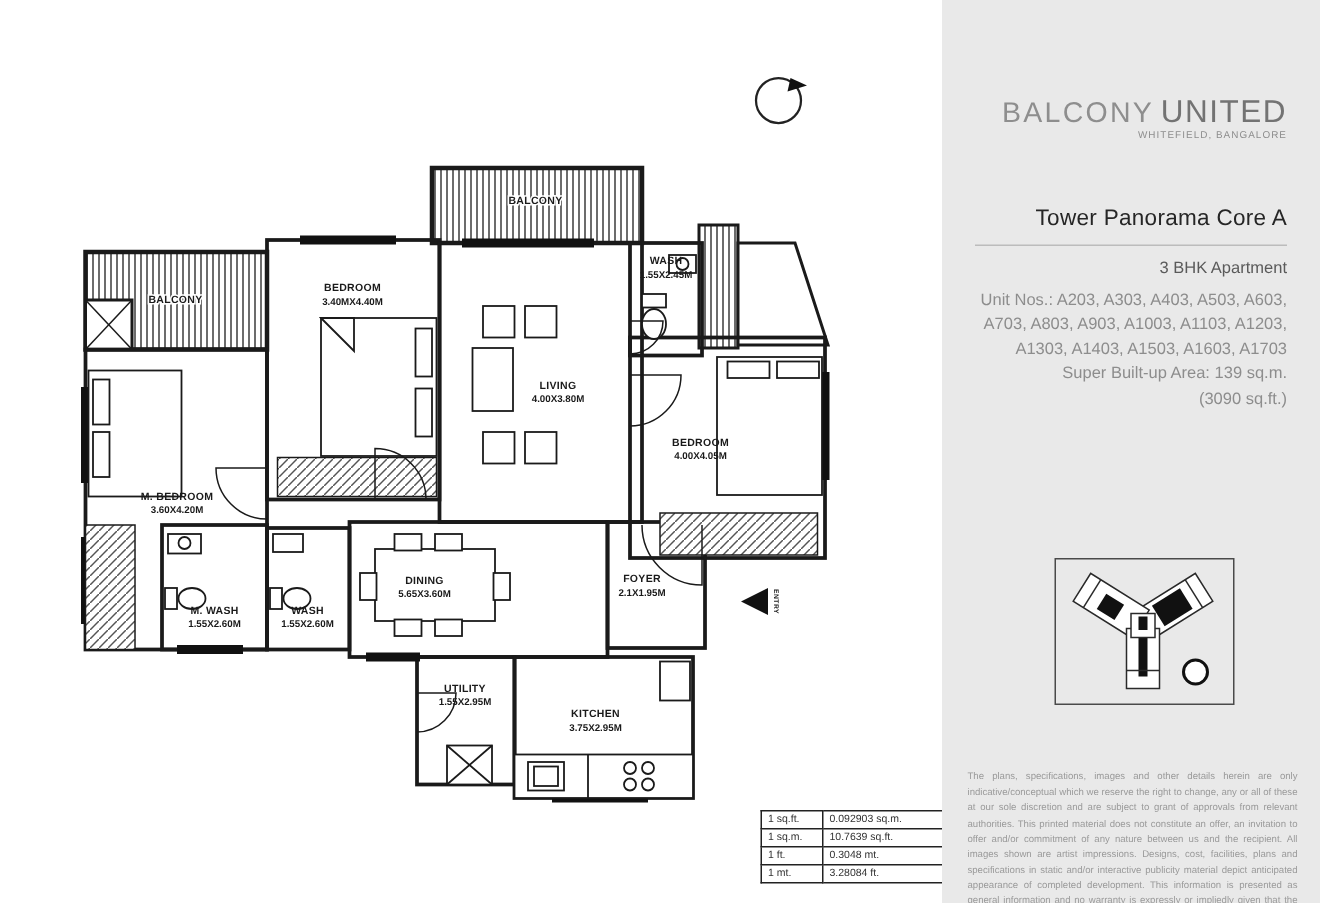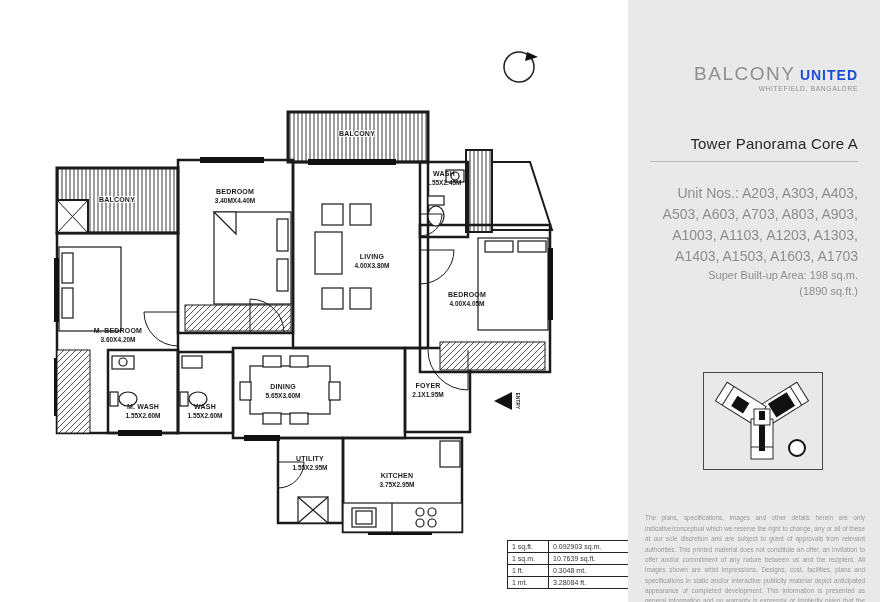--- a/index.html
+++ b/index.html
@@ -3,26 +3,26 @@
 <meta charset="utf-8">
 <style>
   html,body{margin:0;padding:0;background:#fff;}
   .page{position:relative;width:880px;height:602px;overflow:hidden;background:#ffffff;
         font-family:"Liberation Sans",sans-serif;}
   
   .panel{position:absolute;left:628px;top:0;width:252px;height:602px;background:#e9e9e9;
          box-sizing:border-box;padding:0 22px;text-align:right;}
   .logo{margin-top:64px;line-height:1;}
   .logo-gray{font-size:19px;color:#8e8e8e;letter-spacing:1.5px;}
-  .logo-orange{font-size:14px;color:#1d4ed8;font-weight:700;letter-spacing:1px;}
+  .logo-orange{font-size:21px;color:#737373;font-weight:400;letter-spacing:1px;}
   .logo-sub{margin-top:3px;font-size:6.6px;color:#8e8e8e;letter-spacing:.7px;}
   .title{margin-top:42px;font-size:15px;font-weight:400;color:#262626;letter-spacing:.2px;}
   .divider{margin-top:9px;border-top:1px solid #bcbcbc;height:0;}
   .apt-type{margin-top:9px;font-size:11px;color:#5a5a5a;}
-  .units{margin-top:21px;font-size:14px;color:#8d8d8d;line-height:1.5;}
+  .units{margin-top:7px;font-size:11px;color:#8d8d8d;line-height:1.5;}
   .area{font-size:11px;color:#8d8d8d;line-height:1.5;}
   .keyplan{position:absolute;left:75px;top:372px;width:118px;height:96px;border:1px solid #4a4a4a;
            background:#e9e9e9;}
   .disclaimer{position:absolute;left:17px;right:15px;top:507px;font-size:6.4px;color:#9a9a9a;
               text-align:justify;line-height:1.62;}
   
   .plan{position:absolute;left:0;top:0;}
   .plan text{font-family:"Liberation Sans",sans-serif;font-weight:700;fill:#1a1a1a;
              text-anchor:middle;}
   .plan .room-name{font-size:7px;letter-spacing:.2px;}
@@ -250,24 +250,25 @@
 
   <div class="panel">
     <div class="logo">
       <span class="logo-gray">BALCONY</span>
       <span class="logo-orange">UNITED</span>
       <div class="logo-sub">WHITEFIELD, BANGALORE</div>
     </div>
 
     <div class="title">Tower Panorama Core A</div>
     <div class="divider"></div>
+    <div class="apt-type">3 BHK Apartment</div>
 
     <div class="units">Unit Nos.: A203, A303, A403, A503, A603, A703, A803, A903, A1003, A1103, A1203, A1303, A1403, A1503, A1603, A1703</div>
-    <div class="area">Super Built-up Area: 198 sq.m.</div>
-    <div class="area">(1890 sq.ft.)</div>
+    <div class="area">Super Built-up Area: 139 sq.m.</div>
+    <div class="area">(3090 sq.ft.)</div>
 
     <div class="keyplan">
       <svg width="118" height="96" viewBox="0 0 118 96">
         <g transform="translate(58,44)" fill="#ffffff" stroke="#2a2a2a" stroke-width="1">
           <g transform="rotate(-32)">
             <rect x="2" y="-11" width="46" height="22"></rect>
             <rect x="12" y="-8" width="22" height="16" fill="#111" stroke="none"></rect>
             <line x1="40" y1="-11" x2="40" y2="11"></line>
           </g>
           <g transform="rotate(212)">

